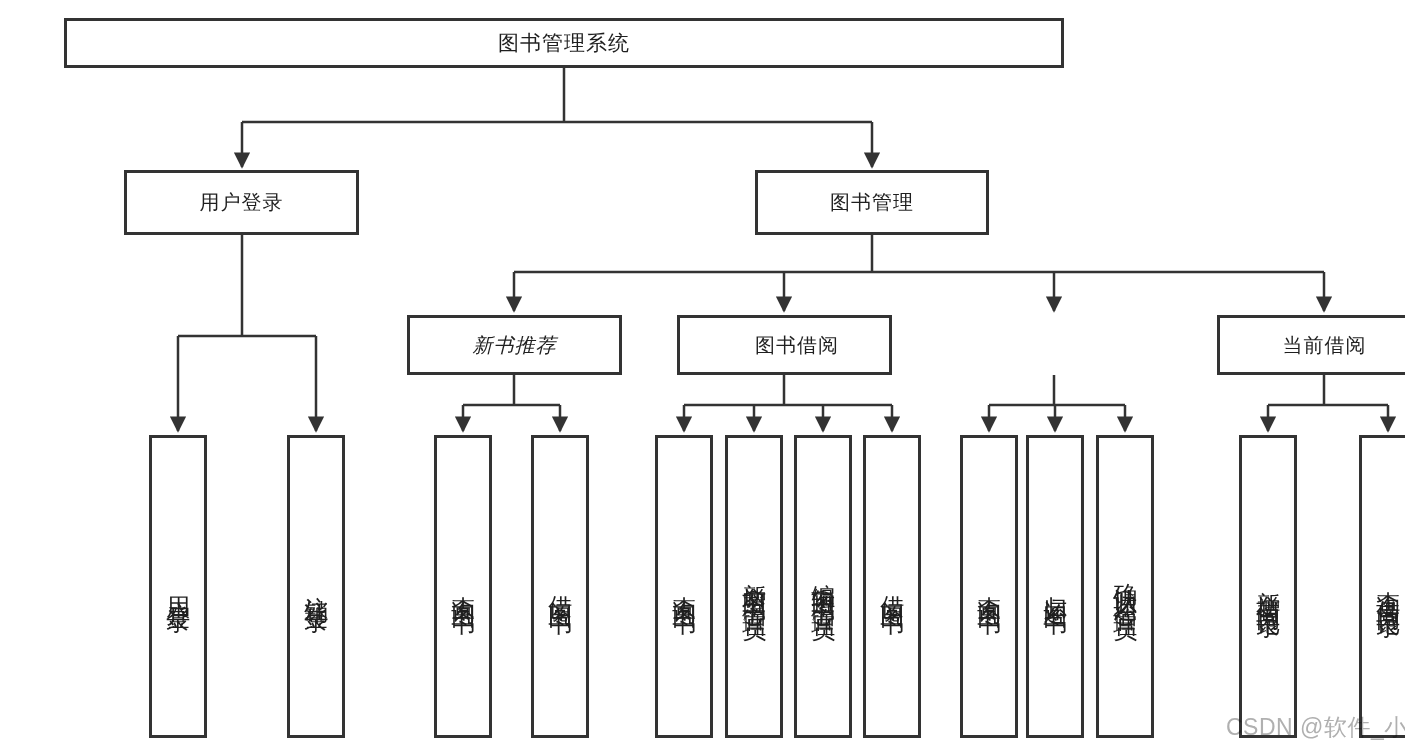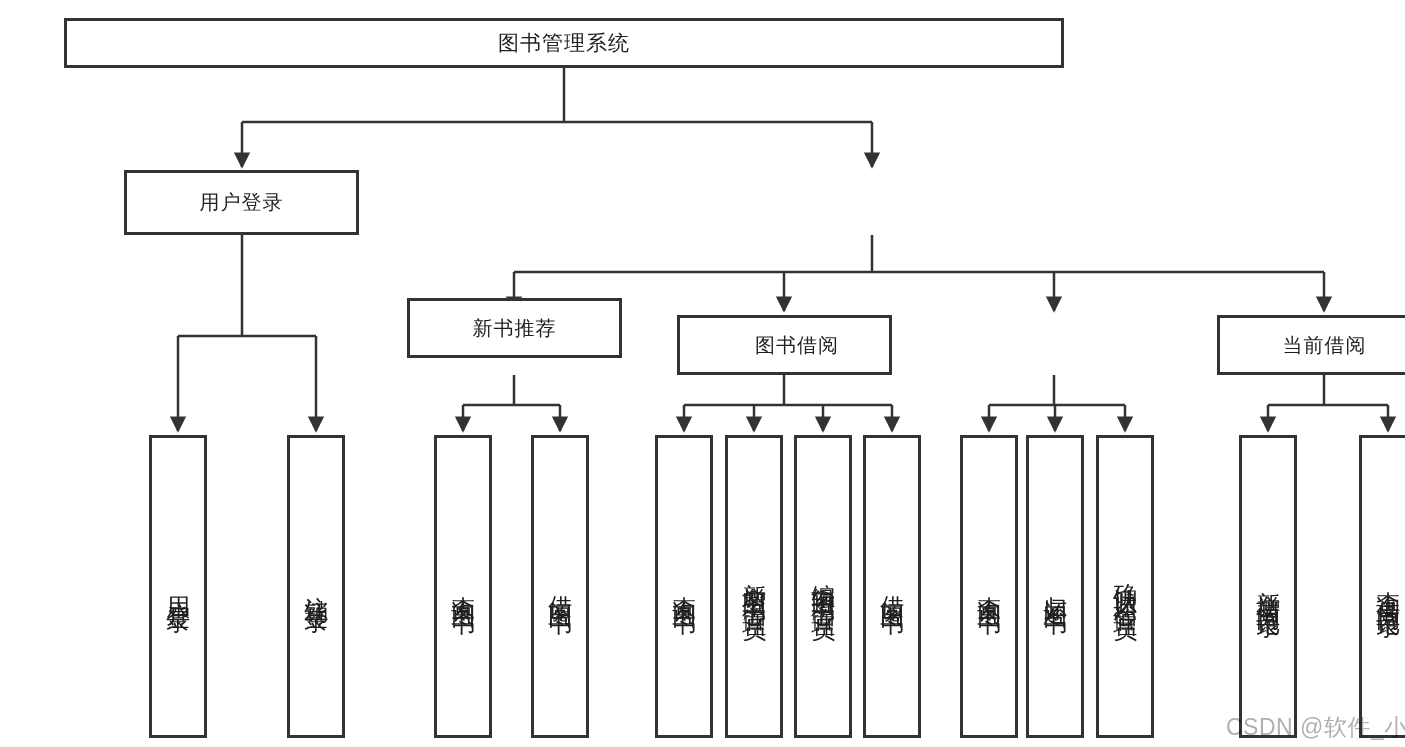--- a/index.html
+++ b/index.html
@@ -94,22 +94,25 @@
     </g>
   </svg>
 
   <div class="box hbox root" style="left:20px;top:18px;width:1000px;height:50px;">
     <span>图书管理系统</span>
   </div>
 
   <div class="box hbox" style="left:80px;top:170px;width:235px;height:65px;">
     <span>用户登录</span>
   </div>
+  <div class="box hbox" style="left:711px;top:170px;width:234px;height:65px;">
+    <span>图书管理</span>
+  </div>
 
-  <div class="box hbox" style="left:363px;top:298px;width:215px;height:60px;">
+  <div class="box hbox" style="left:363px;top:315px;width:215px;height:60px;font-style:italic;">
     <span>新书推荐</span>
   </div>
   <div class="box hbox" style="left:633px;top:315px;width:215px;height:60px;padding-left:25px;">
     <span>图书借阅</span>
   </div>
   <div class="box hbox" style="left:1173px;top:315px;width:215px;height:60px;">
     <span>当前借阅</span>
   </div>
 
   <div class="box vbox" style="left:105px;top:435px;width:58px;height:303px;">

